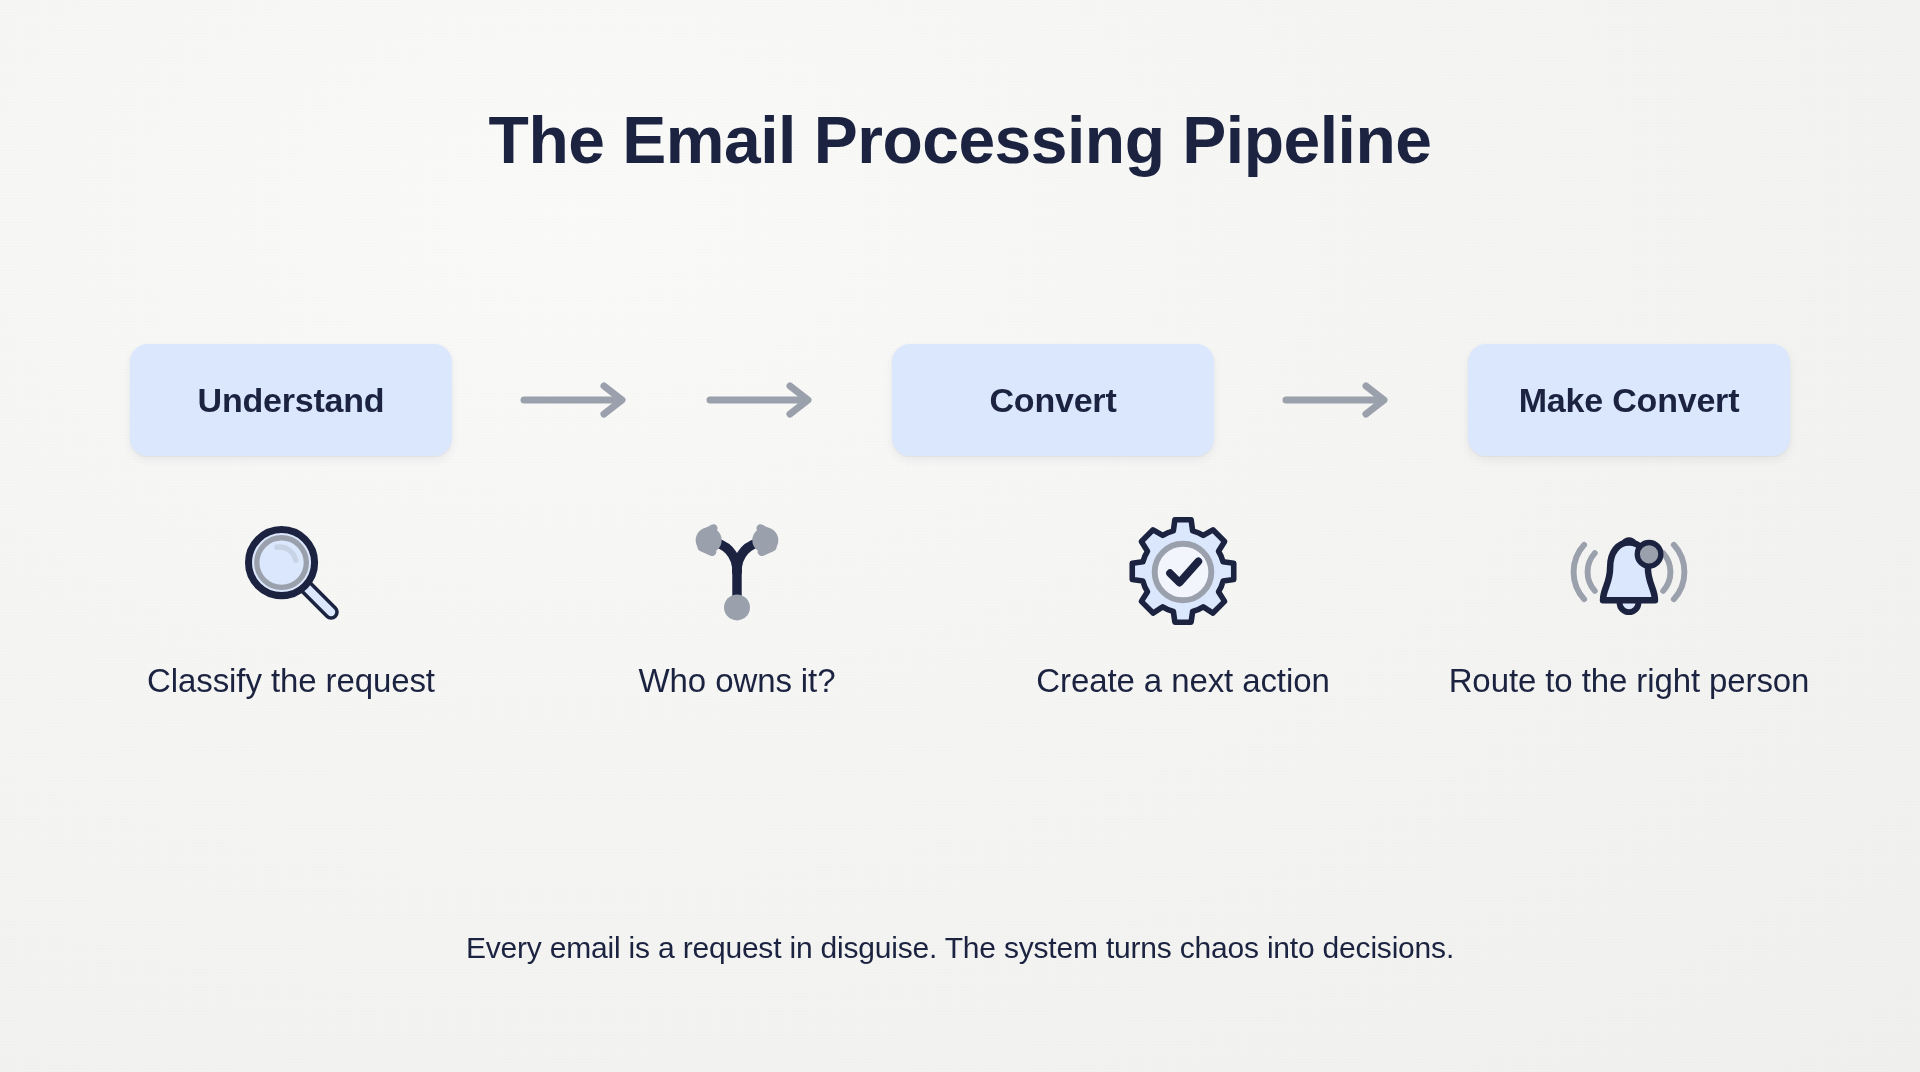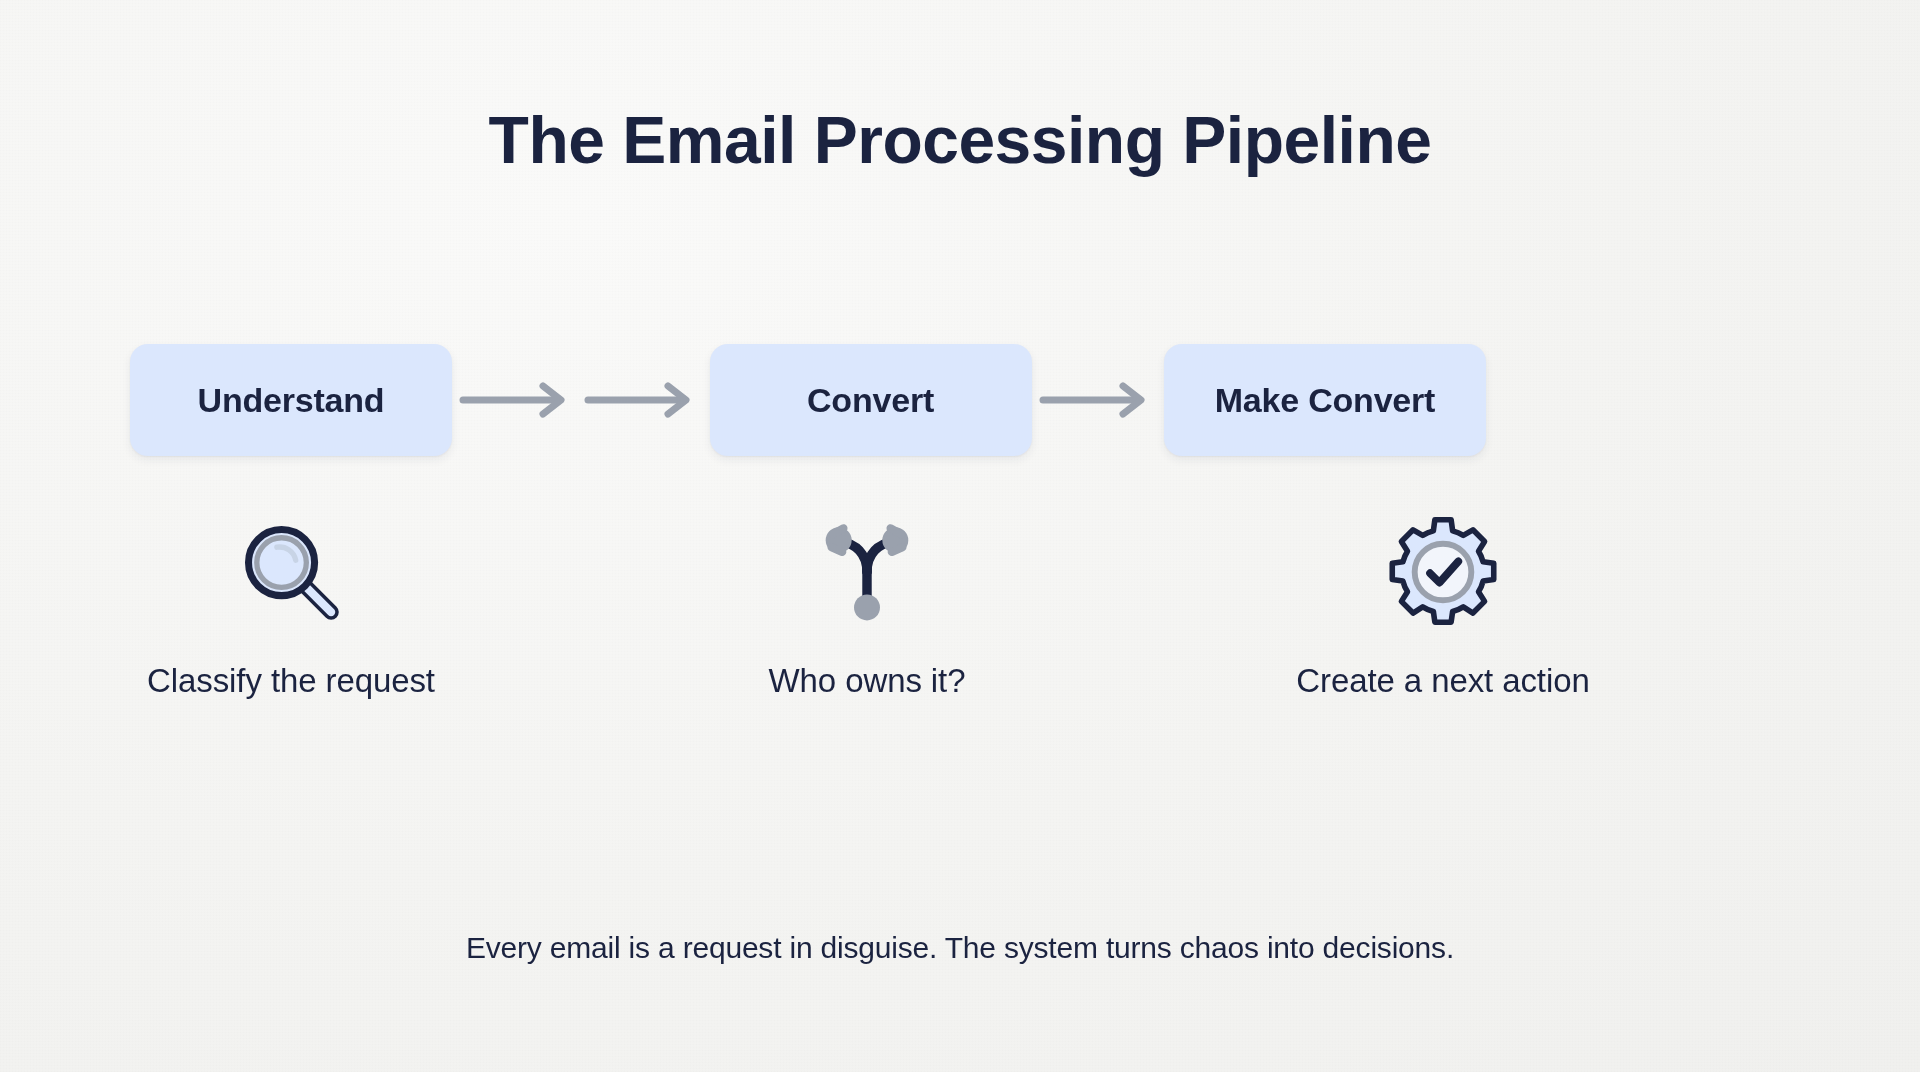--- a/index.html
+++ b/index.html
@@ -52,21 +52,21 @@
     color: #1b2340;
     line-height: 1.1;
     white-space: nowrap;
   }
 
   
   .pipeline {
     position: absolute;
     top: 338px;
     left: 130px;
-    width: 1356px;
+    width: 1660px;
     height: 124px;
     display: flex;
     align-items: center;
     justify-content: space-between;
   }
   .step-box {
     flex: 0 0 auto;
     width: 322px;
     height: 112px;
     background: #dbe7fd;
@@ -252,18 +252,40 @@
             <circle cx="0" cy="0" r="24" fill="#f2f5fb" stroke="#9aa1ad" stroke-width="5"></circle>
             <polyline points="-11,1 -3,9 13,-9" fill="none" stroke="#1b2340" stroke-width="6.5" stroke-linecap="round" stroke-linejoin="round"></polyline>
           </g>
         </svg>
       </div>
       <div class="caption">Create a next action</div>
     </div>
 
     <div class="spacer"></div>
 
+    <div class="detail-col">
+      <div class="icon-wrap">
+        <svg width="118" height="118" viewBox="0 0 100 100" xmlns="http://www.w3.org/2000/svg">
+
+          <path d="M21 34 A24 24 0 0 0 21 66" fill="none" stroke="#9aa1ad" stroke-width="5" stroke-linecap="round"></path>
+          <path d="M12 27 A34 34 0 0 0 12 73" fill="none" stroke="#9aa1ad" stroke-width="5" stroke-linecap="round"></path>
+
+          <path d="M79 34 A24 24 0 0 1 79 66" fill="none" stroke="#9aa1ad" stroke-width="5" stroke-linecap="round"></path>
+          <path d="M88 27 A34 34 0 0 1 88 73" fill="none" stroke="#9aa1ad" stroke-width="5" stroke-linecap="round"></path>
+
+          <path d="M42 76 A8 8 0 0 0 58 76" fill="#dbe7fd" stroke="#1b2340" stroke-width="5" stroke-linejoin="round"></path>
+
+          <path d="M28 74 C28 64 34 60 34 46 C34 33 41 25 50 25
+                   C59 25 66 33 66 46 C66 60 72 64 72 74 Z" fill="#dbe7fd" stroke="#1b2340" stroke-width="5.5" stroke-linejoin="round"></path>
+
+          <path d="M46 25 A5 5 0 0 1 54 25" fill="none" stroke="#1b2340" stroke-width="5" stroke-linecap="round"></path>
+
+          <circle cx="67" cy="35" r="10" fill="#9aa1ad" stroke="#1b2340" stroke-width="4.5"></circle>
+        </svg>
+      </div>
+      <div class="caption">Route to the right person</div>
+    </div>
 
   </div>
 
   <div class="footer">Every email is a request in disguise. The system turns chaos into decisions.</div>
 
 </div>
 
 </body></html>

